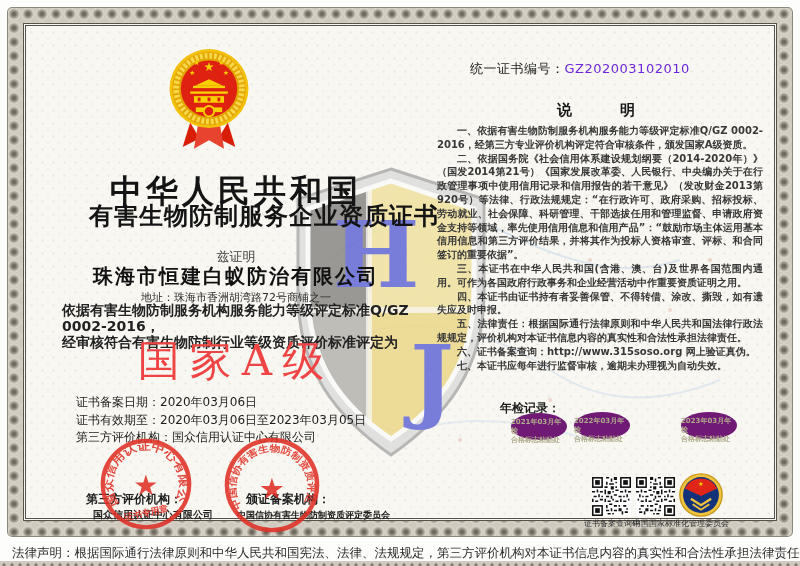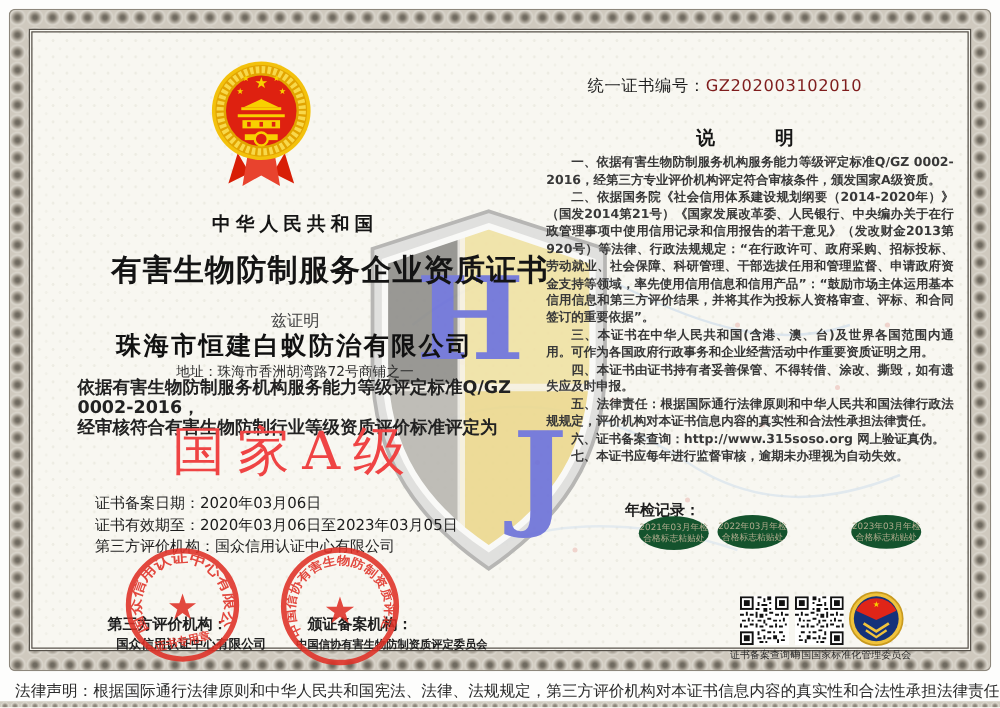--- a/index.html
+++ b/index.html
@@ -13,40 +13,40 @@
     background-size:14px 14px;border-radius:5px;box-shadow:inset 0 0 0 1px #8d877c;}
   .face{position:absolute;left:23px;top:23px;width:748px;height:492px;
     background-color:#f8f7f1;border:3px double #57524a;
     background-image:radial-gradient(#edece3 1px,transparent 1.35px),radial-gradient(#f1f0e8 1px,transparent 1.35px);
     background-size:11px 13px,11px 13px;background-position:0 0,5.5px 6.5px;}
 
   .abs{position:absolute;}
   .ctr{text-align:center;}
 
   .certno{left:470px;top:60px;width:300px;font-size:13px;color:#1e1e1e;letter-spacing:.5px;z-index:6;}
-  .certno .num{color:#7f1d1d;}
-
-  .title1{left:41px;top:170px;width:390px;font-size:15px;font-weight:bold;color:#141414;letter-spacing:4px;z-index:6;}
+  .certno .num{color:#6d28d9;}
+
+  .title1{left:41px;top:170px;width:390px;font-size:32px;font-weight:bold;color:#141414;letter-spacing:4px;z-index:6;}
   .title2{left:33px;top:200px;width:406px;font-size:24px;font-weight:bold;color:#141414;letter-spacing:1px;z-index:6;text-align:right;}
   .certify{left:41px;top:248px;width:390px;font-size:13px;color:#404040;z-index:6;}
   .company{left:41px;top:263px;width:390px;font-size:20px;font-weight:bold;color:#111;letter-spacing:2px;z-index:6;}
   .address{left:41px;top:290px;width:390px;font-size:11px;color:#2a2a2a;z-index:6;}
   .basis{left:62px;top:302px;width:358px;font-size:14px;font-weight:600;color:#222;line-height:16px;z-index:6;}
   .grade{left:41px;top:333px;width:390px;font-size:42px;font-weight:normal;color:#ef4444;
     letter-spacing:10px;font-family:"DejaVu Serif","Liberation Serif",serif;z-index:6;}
   .dates{left:76px;top:394px;font-size:12px;font-weight:normal;color:#1d1d1d;line-height:17.5px;z-index:6;}
 
   .notesHead{left:437px;top:101px;width:324px;font-size:15px;font-weight:bold;color:#151515;letter-spacing:6px;z-index:6;}
   .notes{left:437px;top:124px;width:326px;font-size:10px;font-weight:600;color:#383838;
     line-height:13.8px;text-align:justify;z-index:6;}
   .notes p{margin:0;text-indent:2em;}
 
   .annualLabel{left:500px;top:400px;font-size:12px;font-weight:bold;color:#1d1d1d;z-index:6;}
-  .oval{width:56px;height:27px;border-radius:50%;background:#14532d;z-index:6;
-    color:#aeaa8c;font-size:7px;line-height:9px;text-align:center;padding-top:5px;box-sizing:border-box;}
+  .oval{width:56px;height:27px;border-radius:50%;background:#701a75;z-index:6;
+    color:#aeaa8c;font-size:7px;line-height:9px;padding-top:5px;box-sizing:border-box;font-weight:bold;}
 
   .sealLabel{font-size:12px;font-weight:bold;color:#202020;z-index:6;}
   .sealOrg{font-size:10px;font-weight:bold;color:#202020;z-index:6;}
   .sealOrg.small{font-size:9px;}
   .seal{position:absolute;z-index:8;opacity:.88;}
   .sealring{fill:none;stroke:#e03026;stroke-width:4.5;}
   .sealtext{fill:#e03026;font-weight:bold;}
   .sealstar{fill:#e03026;font-size:30px;text-anchor:middle;}
   .sealinner{fill:#e03026;font-size:9.5px;font-weight:bold;text-anchor:middle;}
 

